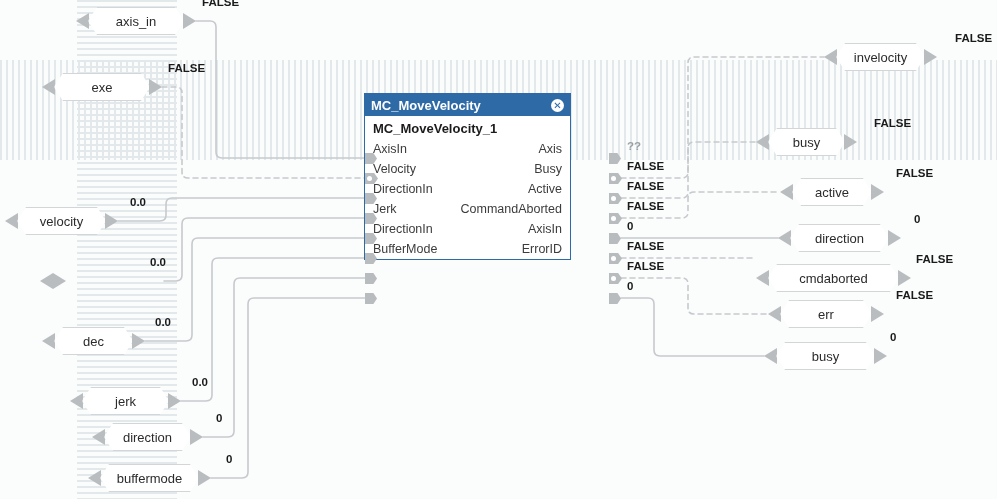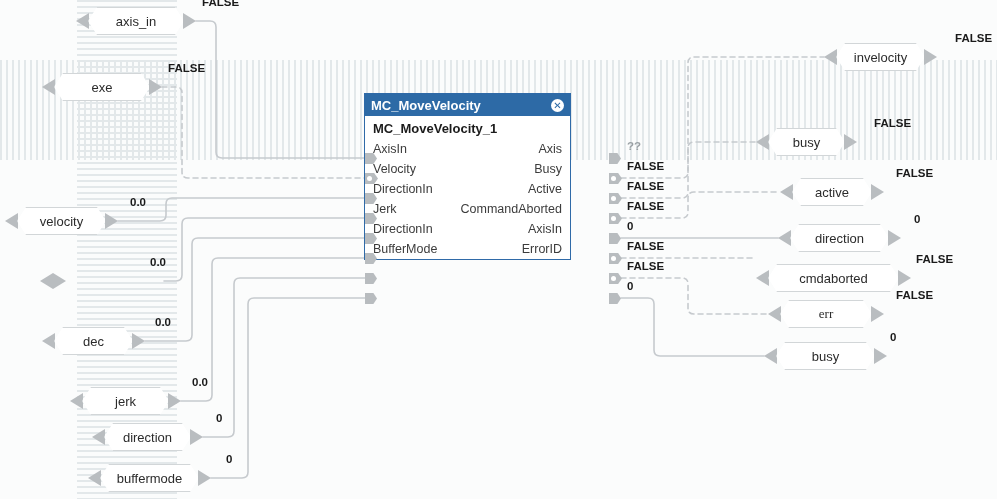--- a/index.html
+++ b/index.html
@@ -312,21 +312,21 @@
         <div class="vb-body">direction</div>
         <div class="vb-cap right"></div>
       </div>
       <div class="vval" style="left:914px; top:213px;">0</div>
       <div class="varbox" style="left:756px; top:264px; width:155px;">
         <div class="vb-cap left"></div>
         <div class="vb-body">cmdaborted</div>
         <div class="vb-cap right"></div>
       </div>
       <div class="vval" style="left:916px; top:253px;">FALSE</div>
-      <div class="varbox" style="left:768px; top:300px; width:116px;font-family:Liberation Serif, serif;">
+      <div class="varbox" style="left:768px; top:300px; width:116px;">
         <div class="vb-cap left"></div>
         <div class="vb-body">err</div>
         <div class="vb-cap right"></div>
       </div>
       <div class="vval" style="left:896px; top:289px;">FALSE</div>
       <div class="varbox" style="left:764px; top:342px; width:123px;">
         <div class="vb-cap left"></div>
         <div class="vb-body">busy</div>
         <div class="vb-cap right"></div>
       </div>

